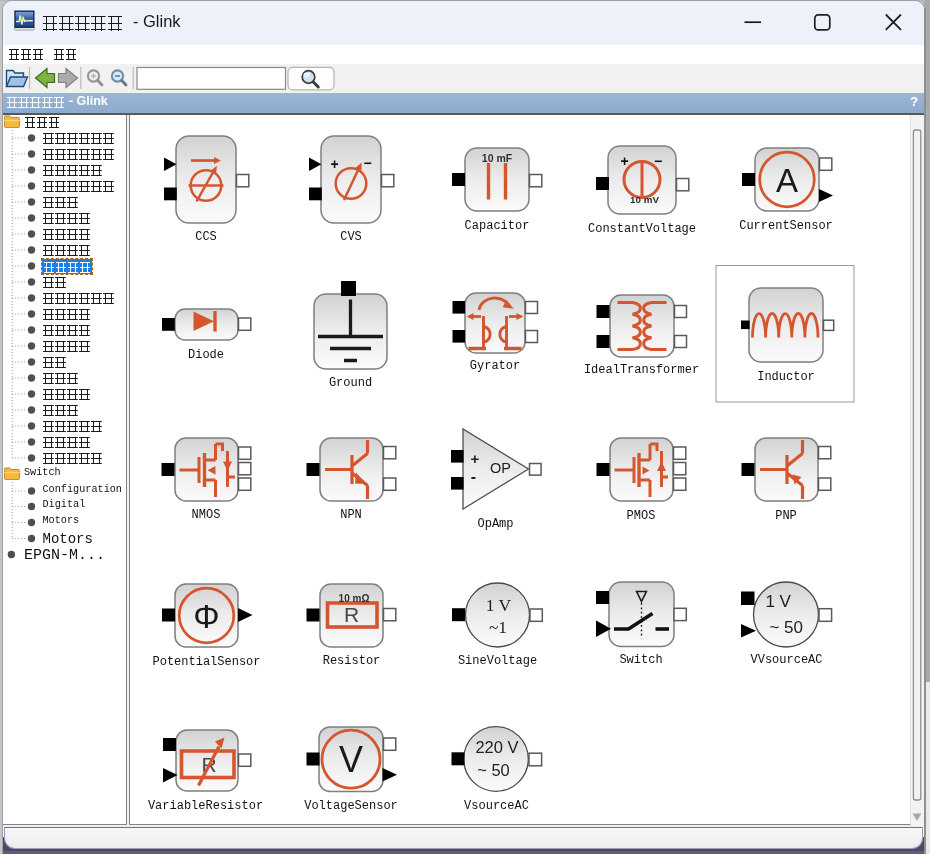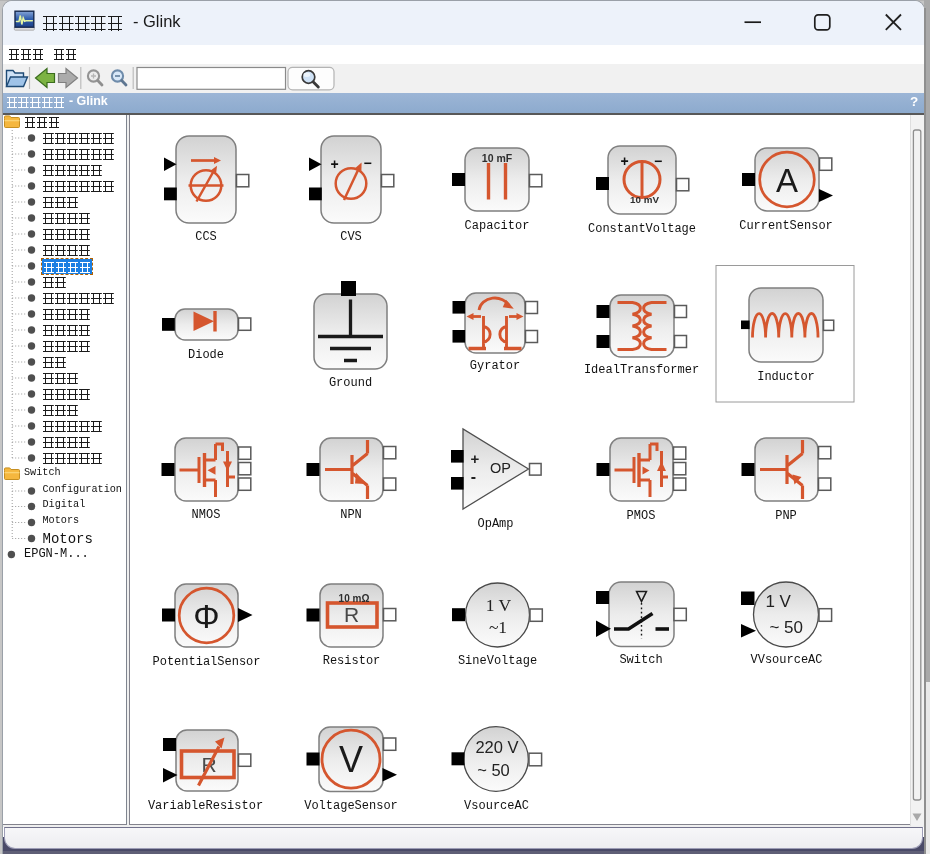--- a/index.html
+++ b/index.html
@@ -215,21 +215,21 @@
     <i class="zh z12"></i>
     <i class="zh z12"></i>
     <i class="zh z12"></i>
     <i class="zh z12"></i>
   </div>
 <div class="abs" style="left:24px;top:467.0px;font-family:'Liberation Mono',monospace;font-size:10.2px;color:#111;">Switch</div>
 <div class="abs" style="left:42.5px;top:483.5px;font-family:'Liberation Mono',monospace;font-size:10.2px;color:#111;">Configuration</div>
 <div class="abs" style="left:42.5px;top:499.0px;font-family:'Liberation Mono',monospace;font-size:10.2px;color:#111;">Digital</div>
 <div class="abs" style="left:42.5px;top:515.0px;font-family:'Liberation Mono',monospace;font-size:10.2px;color:#111;">Motors</div>
 <div class="abs" style="left:42.5px;top:531.0px;font-family:'Liberation Mono',monospace;font-size:14px;color:#111;">Motors</div>
-<div class="abs" style="left:24px;top:547.0px;font-family:'Liberation Mono',monospace;font-size:12px;color:#111;">EPGN-M...</div>
+<div class="abs" style="left:24px;top:547.0px;font-family:'Liberation Mono',monospace;font-size:15px;color:#111;">EPGN-M...</div>
 <svg class="abs" style="left:0;top:0;" width="930" height="854">
     <defs>
 <linearGradient id="bg" x1="0" y1="0" x2="0" y2="1">
 <stop offset="0" stop-color="#d2d2d2"></stop>
         <stop offset=".5" stop-color="#ececec"></stop>
         <stop offset="1" stop-color="#fbfbfb"></stop>
 </linearGradient>
 <linearGradient id="scr" x1="0" y1="0" x2="0" y2="1">
 <stop offset="0" stop-color="#86a6d8"></stop>
         <stop offset=".5" stop-color="#2e5cab"></stop>

